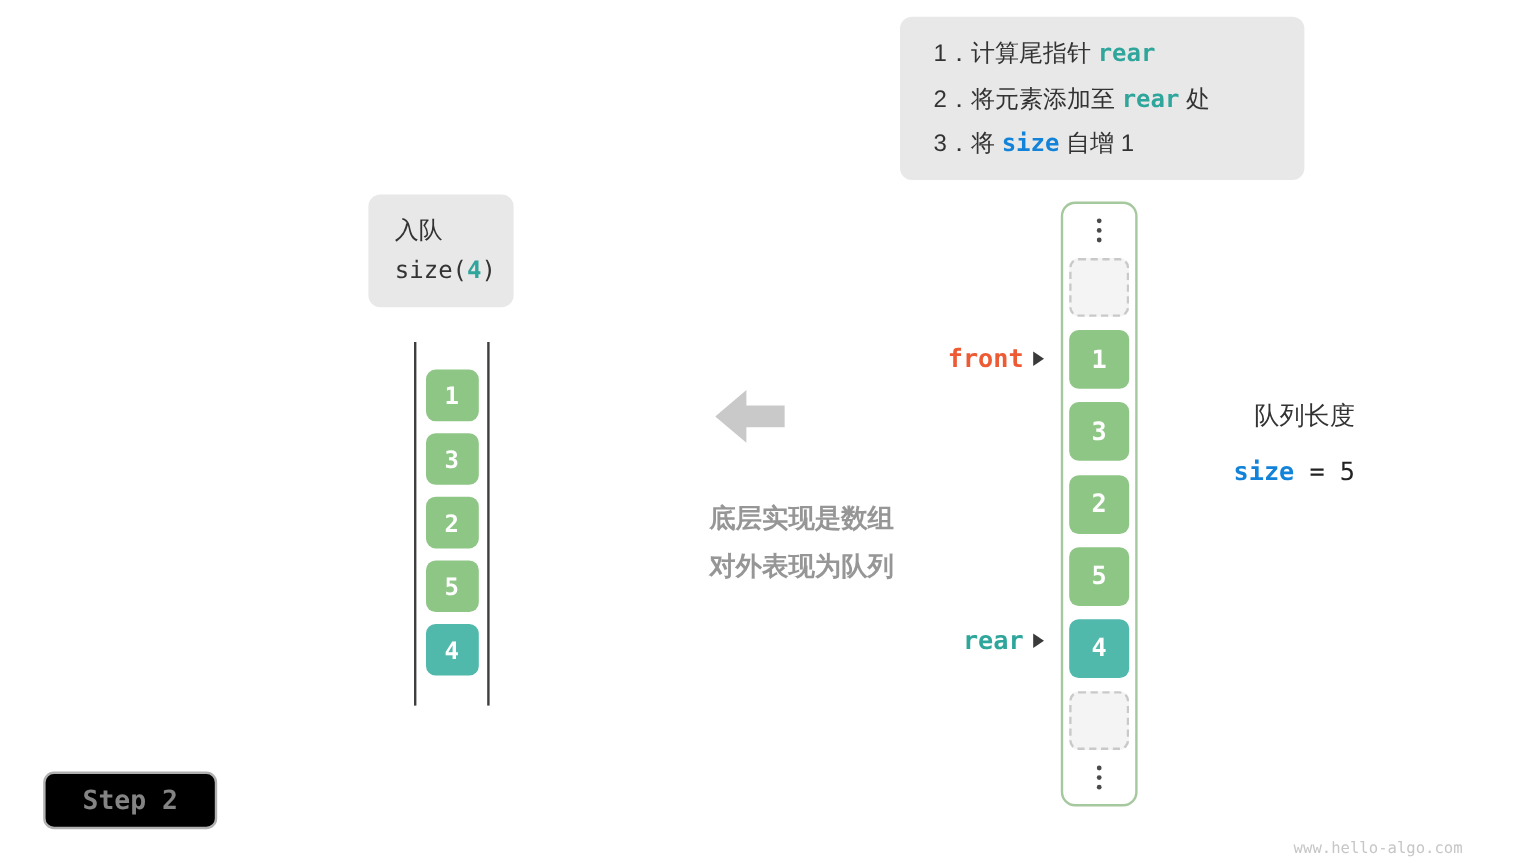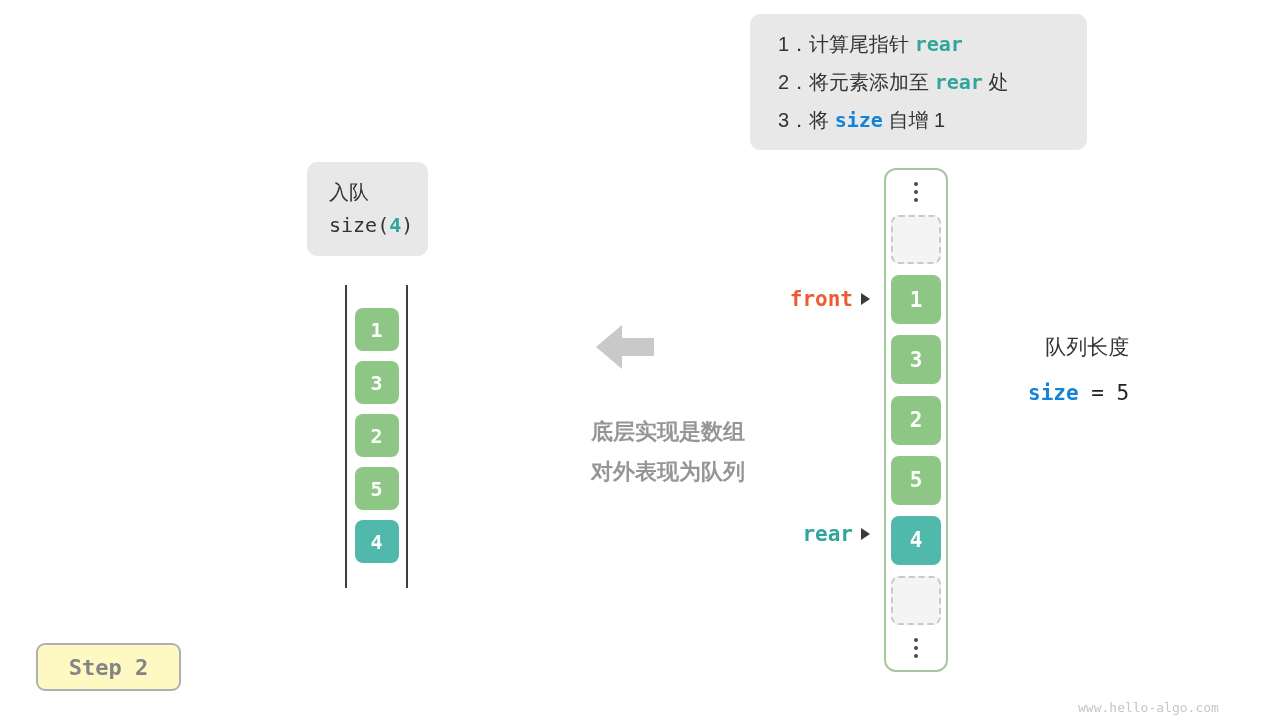--- a/index.html
+++ b/index.html
@@ -69,21 +69,21 @@
 
   
   .qinfo { position:absolute; left:1028px; top:334px;text-align:right; }
   .qinfo-label { font-size:21px; color:#333333; line-height:26px; }
   .qinfo-size { margin-top:21px; font-size:21px; color:#222222; white-space:pre;
     font-family:"DejaVu Sans Mono","Liberation Mono",monospace; }
   .qinfo-size .kw { color:#1283D8; font-weight:bold; }
 
   
   .step-box { position:absolute; left:36px; top:643px; width:145px; height:48px;
-    border:2px solid #B0B0B0; border-radius:9px; background:#fef9c3;
+    border:2px solid #B0B0B0; border-radius:9px; background:#000000;
     display:flex; align-items:center; justify-content:center;
     font-family:"DejaVu Sans Mono","Liberation Mono",monospace; font-weight:bold;
     font-size:22px; color:#848484; }
 
   
   .watermark { position:absolute; left:1078px; top:700px; font-size:13px; color:#C6C6C6;
     font-family:"DejaVu Sans Mono","Liberation Mono",monospace; }
 </style>
 </head>
 <body>

